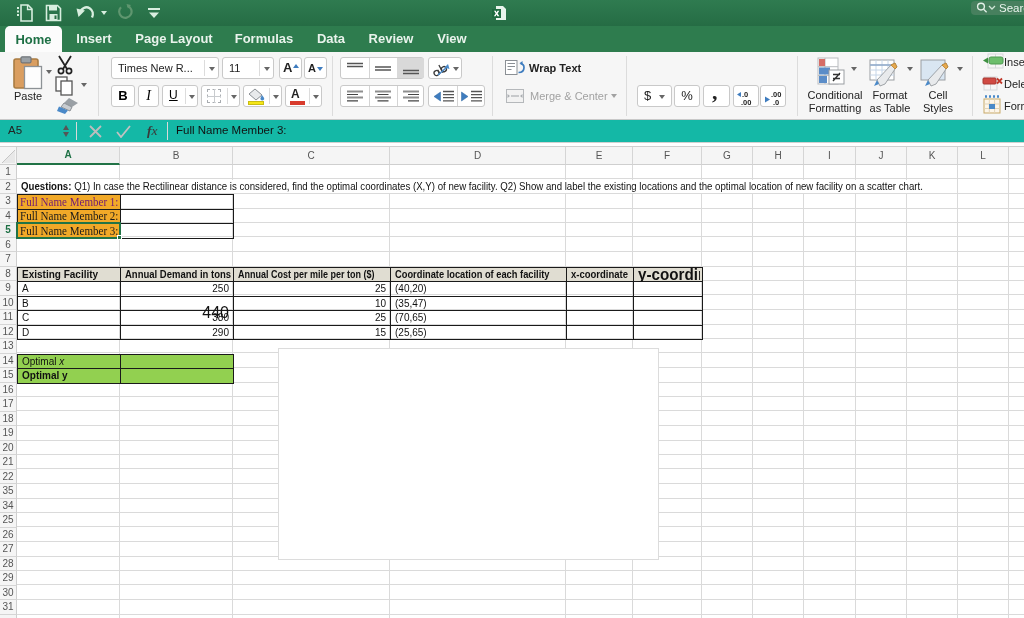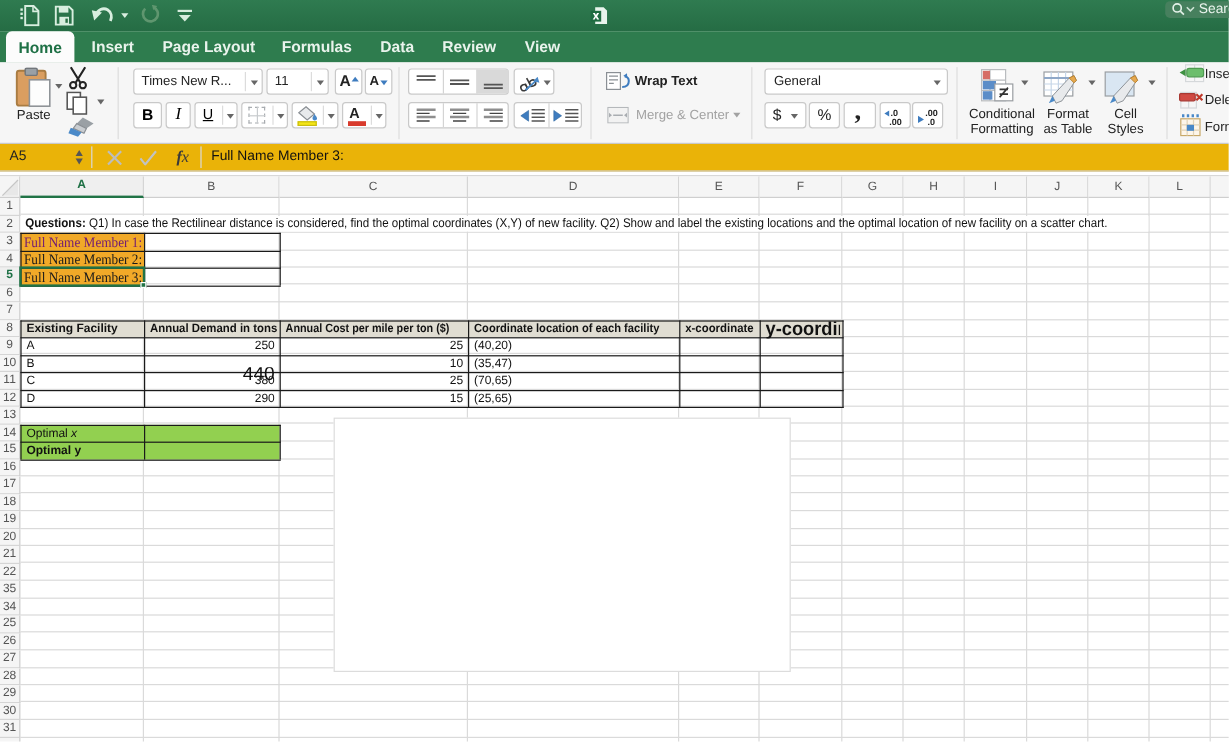--- a/index.html
+++ b/index.html
@@ -11,21 +11,21 @@
 #tabbar{left:0;top:26px;width:1024px;height:26px;background:#2E7C4E}
 .tab{position:absolute;top:26px;height:26px;line-height:26px;color:#E9F3EC;font-size:13px;font-weight:600;transform:translateX(-50%);white-space:nowrap}
 #hometab{position:absolute;left:5px;top:26px;width:57px;height:26px;background:#FCFCFC;border-radius:5px 5px 0 0;color:#1E7045;font-size:13px;font-weight:600;text-align:center;line-height:27px}
 
 #ribbon{left:0;top:52px;width:1024px;height:68px;background:#F6F6F6;border-bottom:1px solid #C9C9C9}
 .vsep{position:absolute;top:4px;height:60px;width:1px;background:#DCDCDC}
 .btn{position:absolute;background:#fff;border:1px solid #C9C9C9;border-radius:3px;height:22px}
 .dd{position:absolute;width:0;height:0;border-left:3.5px solid transparent;border-right:3.5px solid transparent;border-top:4px solid #666}
 .lbl{position:absolute;font-size:11px;color:#222;white-space:nowrap}
 
-#fbar{left:0;top:120px;width:1024px;height:23px;background:#eab308;border-bottom:1px solid #D0D0D0}
+#fbar{left:0;top:120px;width:1024px;height:23px;background:#14b8a6;border-bottom:1px solid #D0D0D0}
 
 #sheet{left:0;top:146px;width:1024px;height:472px;background:#fff;border-top:1px solid #CFCFCF}
 .ch{position:absolute;top:0;height:18px;background:#F5F5F5;border-right:1px solid #D5D5D5;border-bottom:1px solid #CFCFCF;font-size:10px;color:#555;text-align:center;line-height:17px}
 .rh{position:absolute;left:0;width:17px;background:#F5F5F5;border-right:1px solid #CFCFCF;border-bottom:1px solid #D5D5D5;font-size:10px;color:#555;text-align:center}
 #gridc{position:absolute;left:17px;top:18px;width:1007px;height:454px}
 .vg{position:absolute;top:0;bottom:0;width:1px;background:#DADADA}
 .hg{position:absolute;left:0;width:1007px;height:1px;background:#DADADA}
 .hline{position:absolute;height:1px;background:#1A1A1A}
 .vline{position:absolute;width:1px;background:#1A1A1A}
 .cell{position:absolute;font-size:10.5px;color:#111;white-space:nowrap;overflow:hidden;line-height:14.5px;height:14.5px}
@@ -227,24 +227,20 @@
  <div class="lbl" style="left:529px;top:10px;font-weight:600">Wrap Text</div>
  <svg class="abs" style="left:506px;top:37px" width="18" height="14" viewBox="0 0 18 14">
   <rect x="0.5" y="0.5" width="17" height="13" fill="#F2F2F2" stroke="#B5B8BB"></rect>
   <path d="M4 7L1.5 5v4zM14 7l2.5-2v4z" fill="#A9ADB1"></path>
   <path d="M5 7h8" stroke="#A9ADB1" stroke-width="1.2"></path>
  </svg>
  <div class="lbl" style="left:530px;top:38px;color:#A2A2A2">Merge &amp; Center</div>
  <div class="dd" style="left:611px;top:42px;border-top-color:#A2A2A2"></div>
  <div class="vsep" style="left:626px"></div>
 
- <div class="btn" style="left:637px;top:5px;width:153px">
-  <div class="lbl" style="left:7px;top:4px">General</div>
-  <div class="dd" style="right:5px;top:9px"></div>
- </div>
  <div class="btn" style="left:637px;top:33px;width:35px">
   <div class="abs" style="left:6px;top:2px;font-size:13px;color:#222">$</div>
   <div class="dd" style="left:21px;top:9px"></div>
  </div>
  <div class="btn" style="left:674px;top:33px;width:26px;font-size:13px;color:#222;text-align:center;line-height:20px">%</div>
  <div class="btn" style="left:703px;top:33px;width:27px">
   <div class="abs" style="left:8px;top:-7px;font-size:22px;font-weight:bold;color:#222;font-family:'Liberation Serif',serif">,</div>
  </div>
  <div class="btn" style="left:733px;top:33px;width:26px">
   <svg class="abs" style="left:2px;top:2px" width="21" height="17" viewBox="0 0 21 17">

